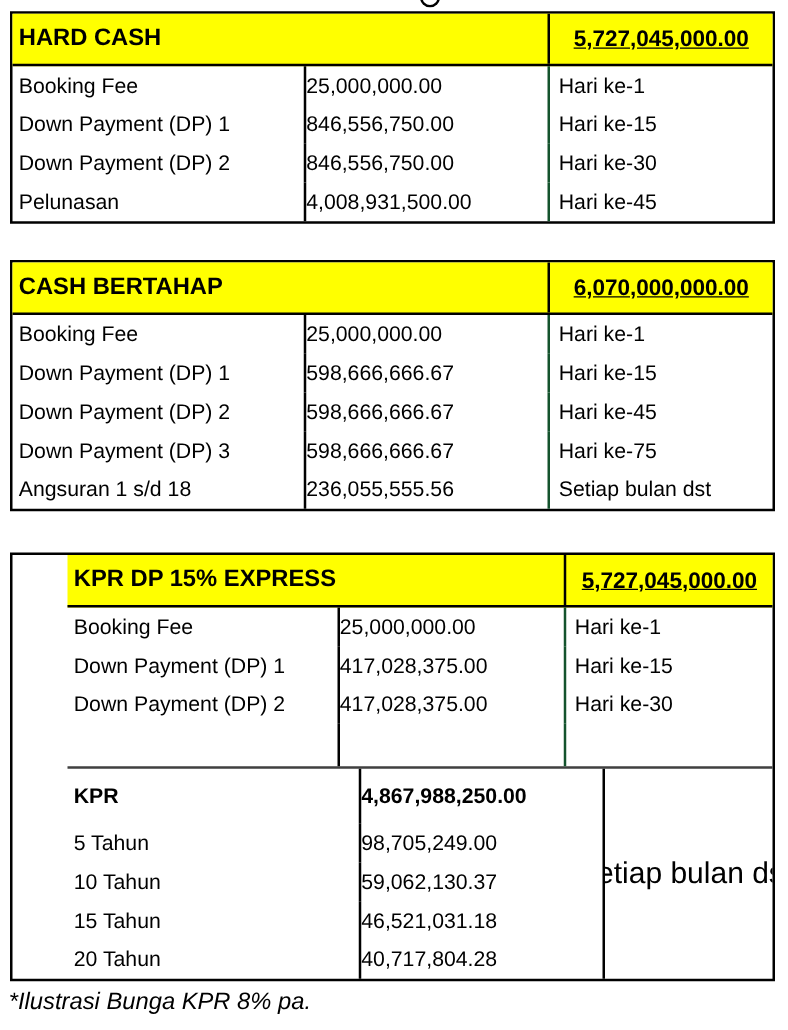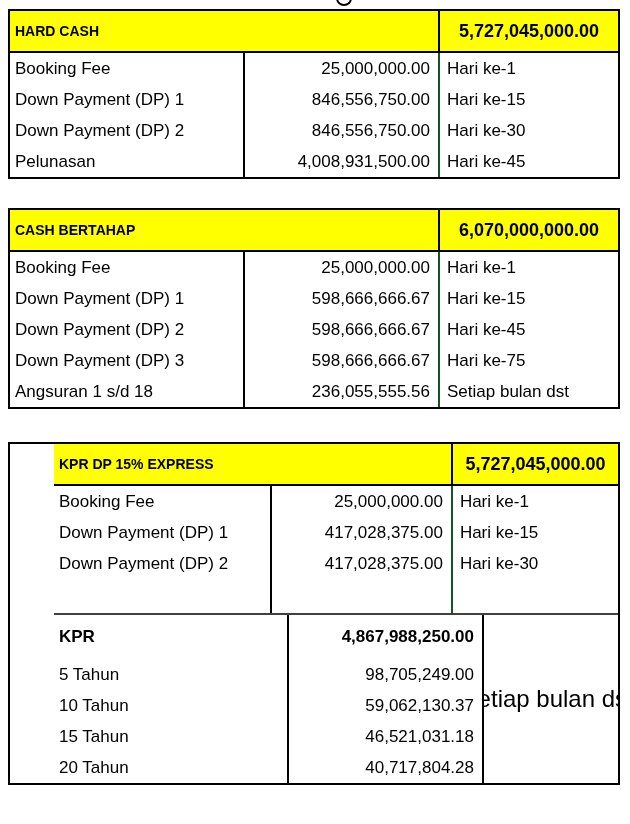--- a/index.html
+++ b/index.html
@@ -35,46 +35,47 @@
   .tbl-3 { margin-top: 33px; padding-left: 44px; }
   .thead {
     display: flex;
     background: #ffff00;
     border-bottom: 2px solid #000;
     height: 42px;
   }
   .thead .title {
     width: 428px;
     font-weight: bold;
-    font-size: 14px;
+    font-size: 19px;
     line-height: 40px;
     padding-left: 5px;
     white-space: nowrap;
     overflow: hidden;
   }
   .thead .total {
     width: 180px;
     border-left: 2px solid #000;
     font-weight: bold;
     font-size: 18px;
     line-height: 40px;
     text-align: center;
     white-space: nowrap;
     overflow: hidden;
+    text-decoration: underline;
   }
   .trow { display: flex; height: 31px; }
   .trow.blank { height: 34px; }
   .c1, .c2, .c3 {
     font-size: 17px;
     line-height: 31px;
     white-space: nowrap;
     overflow: hidden;
   }
   .c1 { width: 233px; padding-left: 5px; }
-  .c2 { width: 195px; border-left: 2px solid #000; text-align: right; padding-right: 8px; }
+  .c2 { width: 195px; border-left: 2px solid #000; padding-right: 8px; }
   .c3 { width: 180px; border-left: 2px solid #14532d; padding-left: 7px; }
   .lower {
     display: flex;
     border-top: 2px solid #404040;
   }
   .lower-left { width: 430px; }
   .lrow { display: flex; height: 31px; }
   .lrow.kpr { height: 44px; }
   .lrow.kpr .c1, .lrow.kpr .c2 { line-height: 44px; font-weight: bold; }
   .lower-note {
@@ -206,14 +207,15 @@
         </div>
         <div class="lrow">
           <div class="c1">20 Tahun</div>
           <div class="c2">40,717,804.28</div>
         </div>
       </div>
       <div class="lower-note">Setiap bulan dst.</div>
     </div>
   </section>
 
+  <div class="footnote">*Ilustrasi Bunga KPR 8% pa.</div>
 
 </div>
 
 </body></html>

